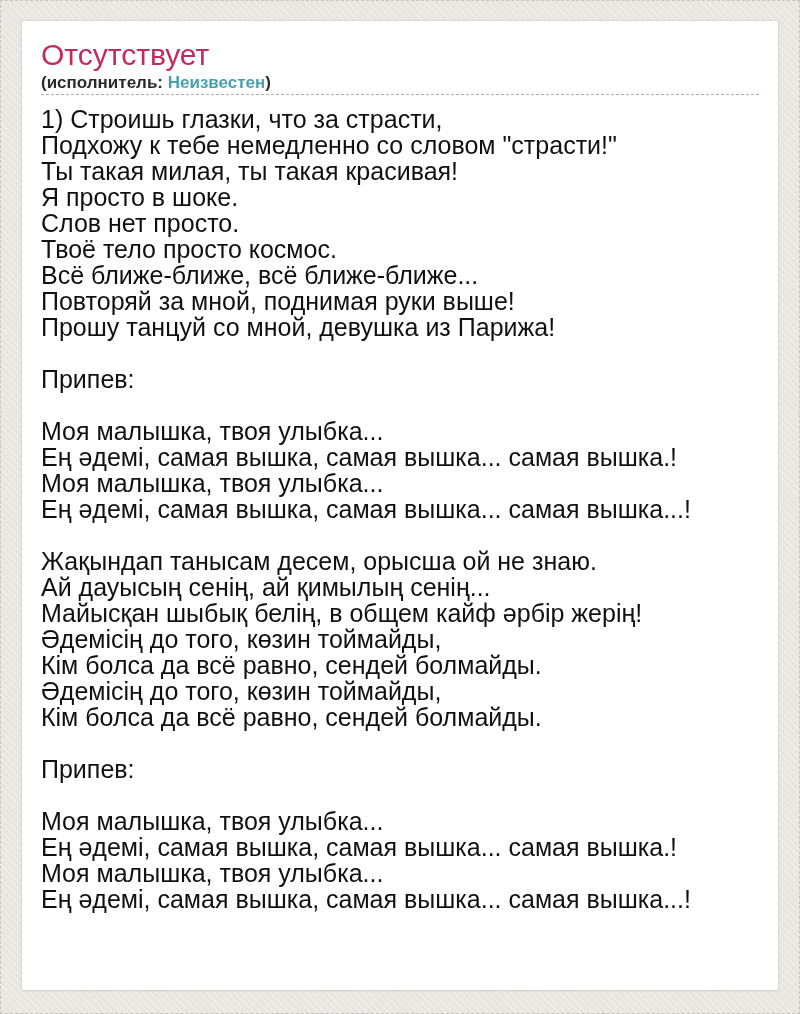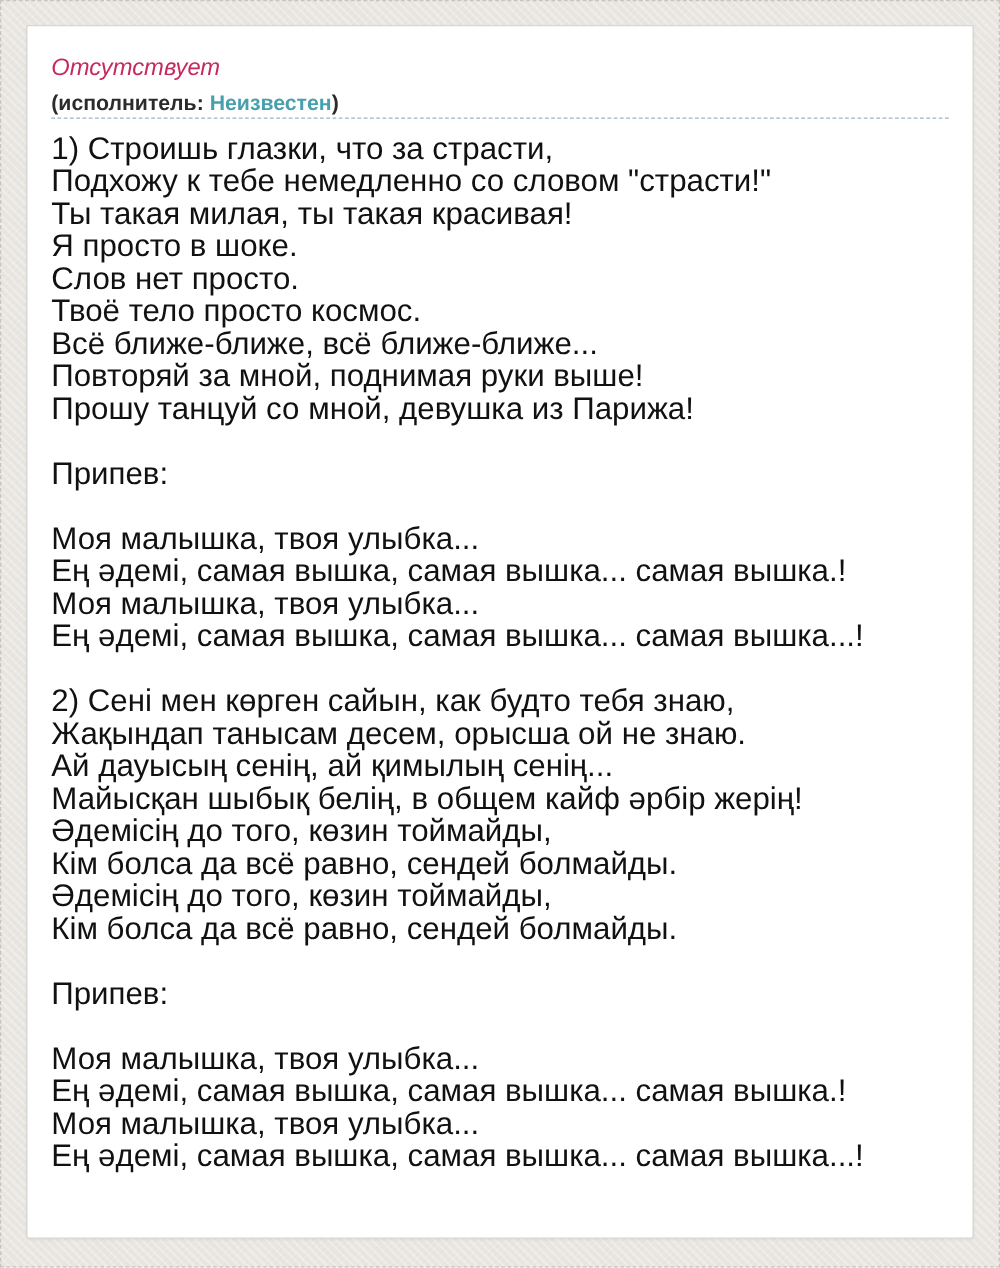--- a/index.html
+++ b/index.html
@@ -35,25 +35,24 @@
     border:1px solid var(--card-border);
     border-radius:2px;
     box-shadow:0 1px 2px rgba(0,0,0,.05);
     padding:18px 19px 0 19px;
   }
   .song-header{
     border-bottom:1px dashed var(--divider-color);
     padding-bottom:1px;
   }
   .song-title{
-    font-size:19px;
+    font-size:30px;
     line-height:32px;
     font-weight:400;
     color:var(--title-color);
-    font-style:italic;
   }
   .artist-line{
     margin-top:2px;
     font-size:17px;
     line-height:20px;
     color:#2b2b2b;
     font-weight:bold;
   }
   .artist-link{
     color:var(--link-color);
@@ -90,21 +89,20 @@
       <div class="lyric-line">Повторяй за мной, поднимая руки выше!</div>
       <div class="lyric-line">Прошу танцуй со мной, девушка из Парижа!</div>
       <div class="lyric-line">&nbsp;</div>
       <div class="lyric-line">Припев:</div>
       <div class="lyric-line">&nbsp;</div>
       <div class="lyric-line">Моя малышка, твоя улыбка...</div>
       <div class="lyric-line">Ең әдемі, самая вышка, самая вышка... самая вышка.!</div>
       <div class="lyric-line">Моя малышка, твоя улыбка...</div>
       <div class="lyric-line">Ең әдемі, самая вышка, самая вышка... самая вышка...!</div>
       <div class="lyric-line">&nbsp;</div>
-      <div class="lyric-line">2) Сені мен көрген сайын, как будто тебя знаю,</div>
       <div class="lyric-line">Жақындап танысам десем, орысша ой не знаю.</div>
       <div class="lyric-line">Ай дауысың сенің, ай қимылың сенің...</div>
       <div class="lyric-line">Майысқан шыбық белің, в общем кайф әрбір жерің!</div>
       <div class="lyric-line">Әдемісің до того, көзин тоймайды,</div>
       <div class="lyric-line">Кім болса да всё равно, сендей болмайды.</div>
       <div class="lyric-line">Әдемісің до того, көзин тоймайды,</div>
       <div class="lyric-line">Кім болса да всё равно, сендей болмайды.</div>
       <div class="lyric-line">&nbsp;</div>
       <div class="lyric-line">Припев:</div>
       <div class="lyric-line">&nbsp;</div>

